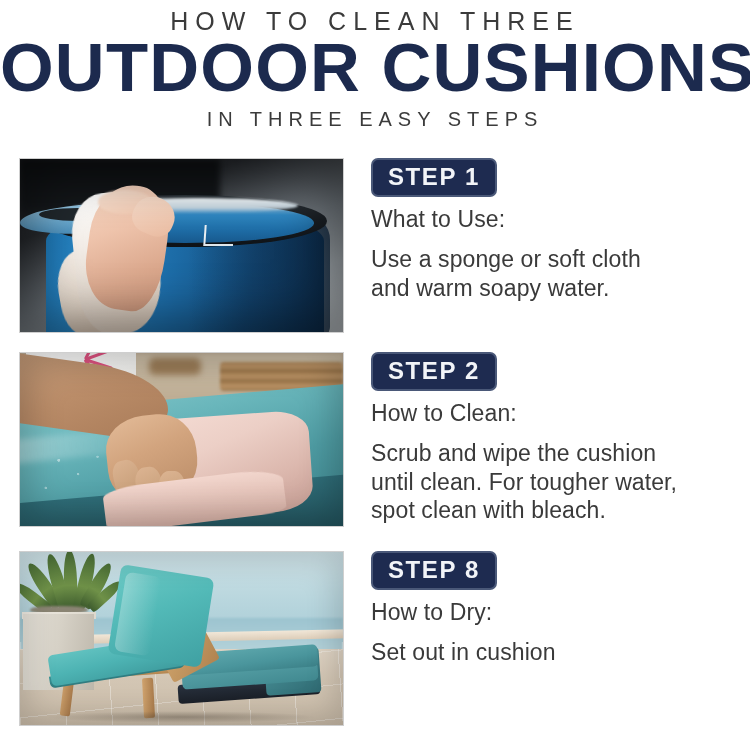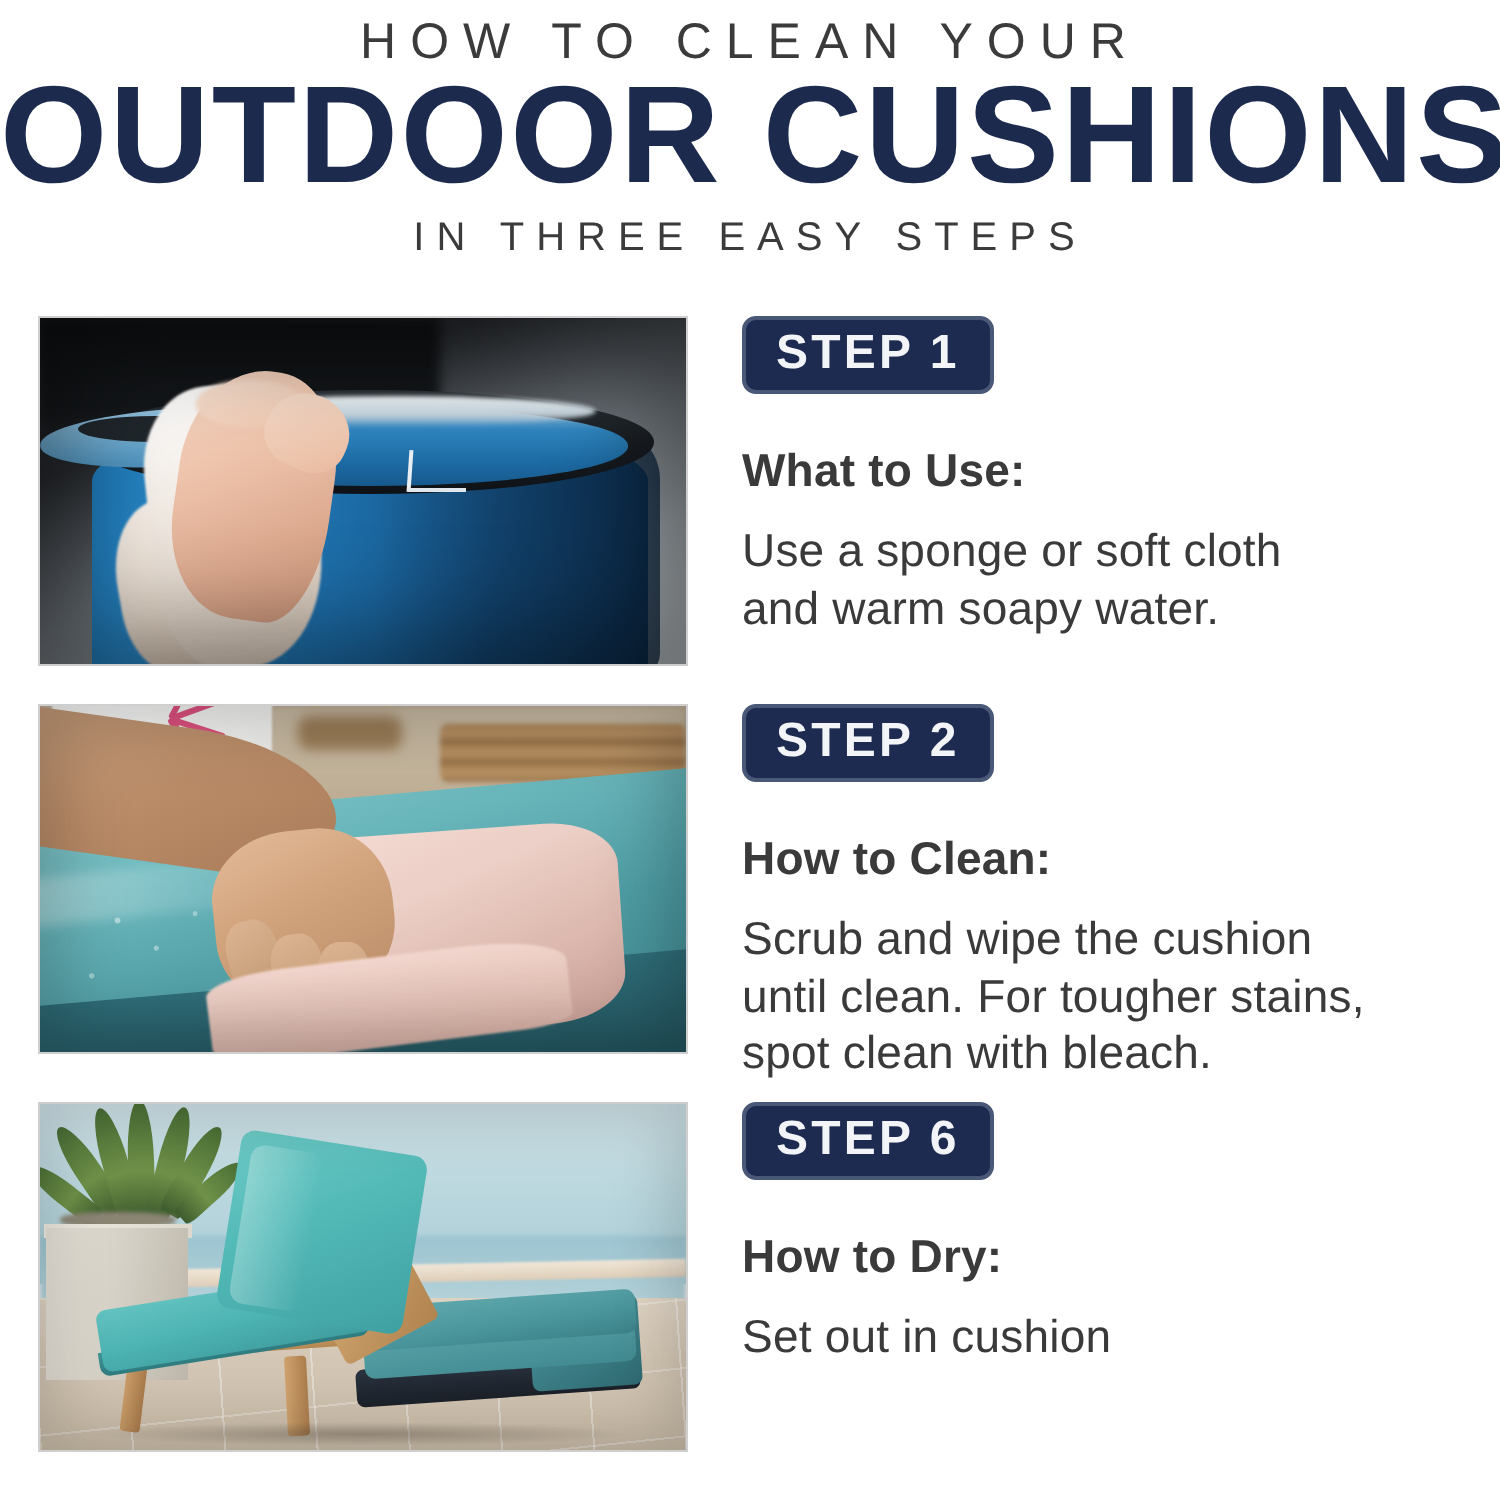--- a/index.html
+++ b/index.html
@@ -65,23 +65,23 @@
     color:#f2f4f8;
     font-size:24px;
     font-weight:bold;
     letter-spacing:1.6px;
     padding:4px 15px 5px 15px;
     line-height:26px;
     box-sizing:border-box;
   }
   .lead{
     font-size:23px;
-    font-weight:bold;
+    font-weight:normal;
     color:#3a3a3a;
-    margin-top:24px;
+    margin-top:8px;
     line-height:28px;
     letter-spacing:0.1px;
   }
   .body{
     font-size:23px;
     color:#3a3a3a;
     line-height:28.5px;
     letter-spacing:0.1px;
     margin-top:12px;
   }
@@ -251,21 +251,21 @@
   .p3-st-edge{position:absolute;left:76%;top:56%;width:17%;height:26%;
     background:linear-gradient(150deg,#4d979e,#2f6a72);transform:rotate(-4deg);border-radius:4px;}
   .p3-shadow{position:absolute;left:8%;top:92%;width:84%;height:7%;
     background:radial-gradient(ellipse at 50% 50%, rgba(70,60,48,.35), rgba(70,60,48,0) 70%);}
   .p3-vig{position:absolute;inset:0;box-shadow:inset 0 0 30px 8px rgba(0,0,0,.16);}
 </style>
 </head>
 <body>
 
 <div class="header">
-  <div class="kicker">HOW TO CLEAN YOUR</div>
+  <div class="kicker">HOW TO CLEAN THREE</div>
   <div class="title">OUTDOOR CUSHIONS</div>
   <div class="subkicker">IN THREE EASY STEPS</div>
 </div>
 
 <div class="row" id="row1">
   <div class="photo">
     <div class="scene">
       <div class="p1-bg"></div>
       <div class="p1-darktop"></div>
       <div class="p1-bucket"></div>
@@ -320,21 +320,21 @@
       <div class="p2-finger" style="left:43%;top:68%;width:8%;height:21%;transform:rotate(-2deg);"></div>
       <div class="p2-cloth-f"></div>
       <div class="p2-vig"></div>
     </div>
   </div>
   <div class="textcol">
     <div class="badge">STEP 2</div>
     <div class="lead">How to Clean:</div>
     <div class="body">
       <div>Scrub and wipe the cushion</div>
-      <div>until clean. For tougher stains,</div>
+      <div>until clean. For tougher water,</div>
       <div>spot clean with bleach.</div>
     </div>
   </div>
 </div>
 
 <div class="row" id="row3">
   <div class="photo">
     <div class="scene">
       <div class="p3-sky"></div>
       <div class="p3-water"></div>
@@ -361,19 +361,19 @@
       <div class="p3-backframe"></div>
       <div class="p3-seat-side"></div>
       <div class="p3-seat"></div>
       <div class="p3-back"></div>
       <div class="p3-back-hl"></div>
       <div class="p3-shadow"></div>
       <div class="p3-vig"></div>
     </div>
   </div>
   <div class="textcol">
-    <div class="badge">STEP 6</div>
+    <div class="badge">STEP 8</div>
     <div class="lead">How to Dry:</div>
     <div class="body">
       <div>Set out in cushion</div>
     </div>
   </div>
 </div>
 
 </body></html>

